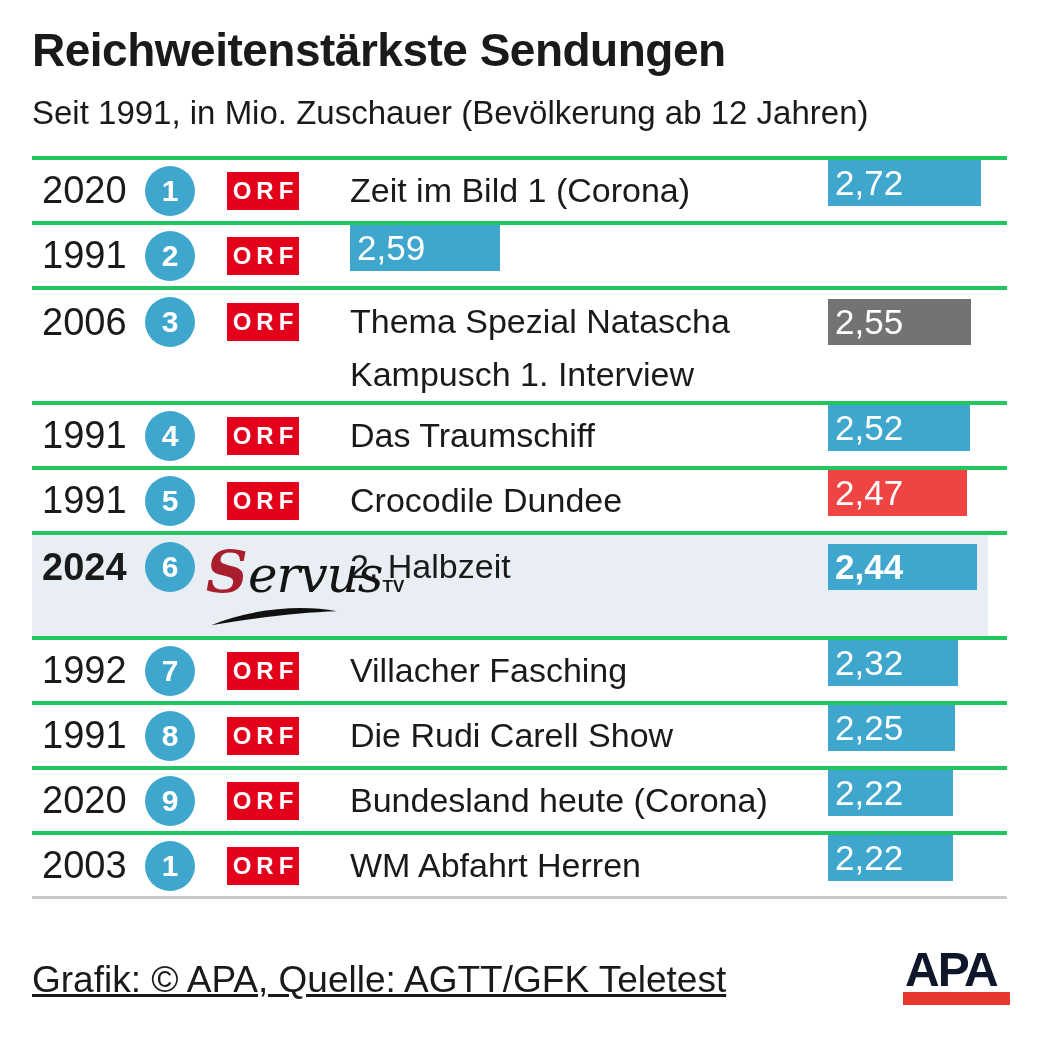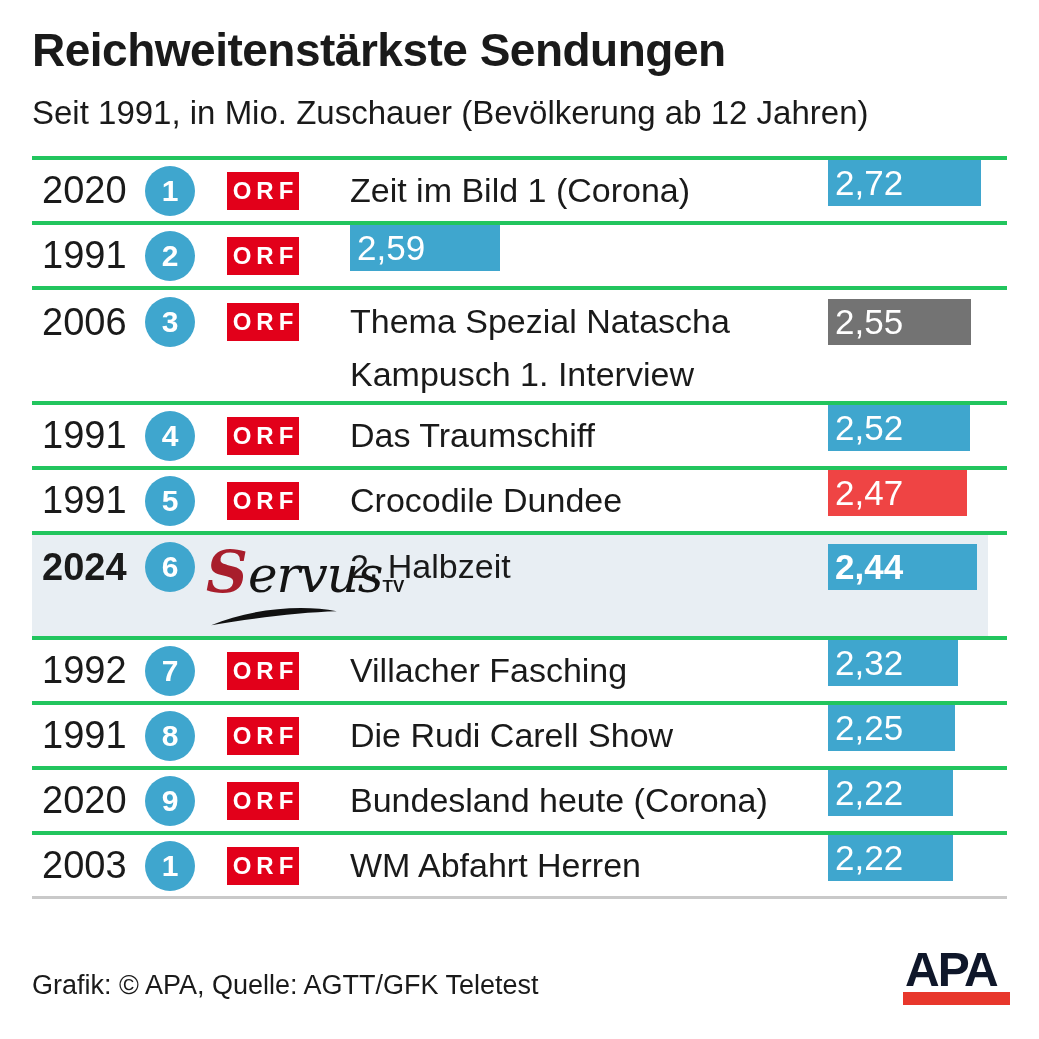--- a/index.html
+++ b/index.html
@@ -47,21 +47,21 @@
   .double .servus-logo { margin-top:8px; }
   .double .cell-bar .bar { margin-top:9px; }
 
   .cell-bar { height:100%; }
   .bar { height:46px; background:#3fa6ce; display:flex; align-items:center; }
   .bar-label { color:#ffffff; font-size:35px; padding-left:7px; }
 
   
   .footer { display:flex; justify-content:space-between; align-items:flex-end;
             margin-top:52px; }
-  .credit { font-size:27px; padding-bottom:4px; }
+  .credit { font-size:37px; padding-bottom:4px;text-decoration:underline; }
   .apa-logo { margin-right:-3px; }
   .apa-text { font-size:48px; font-weight:bold; letter-spacing:-2px; color:#0f172a;
               line-height:0.78; padding-left:2px; }
   .apa-bar { width:107px; height:13px; background:#e8372c; margin-top:3px; }
 </style>
 </head>
 <body>
 
 <div class="container">
 

